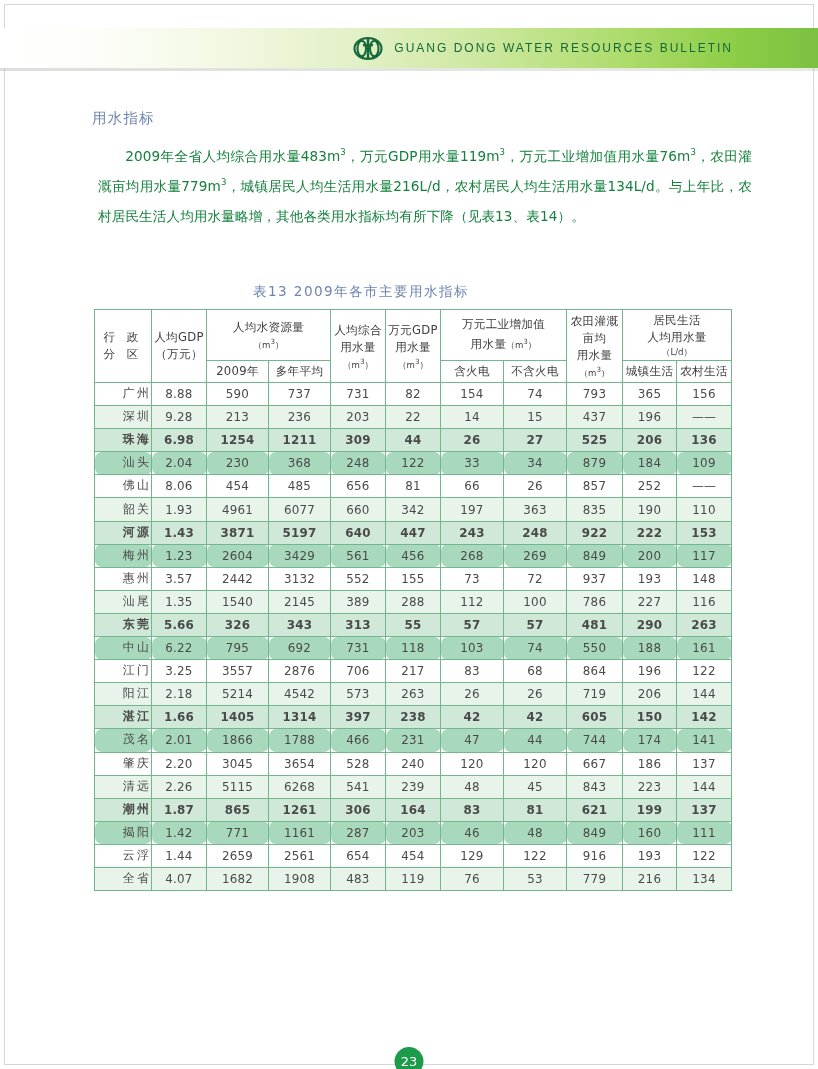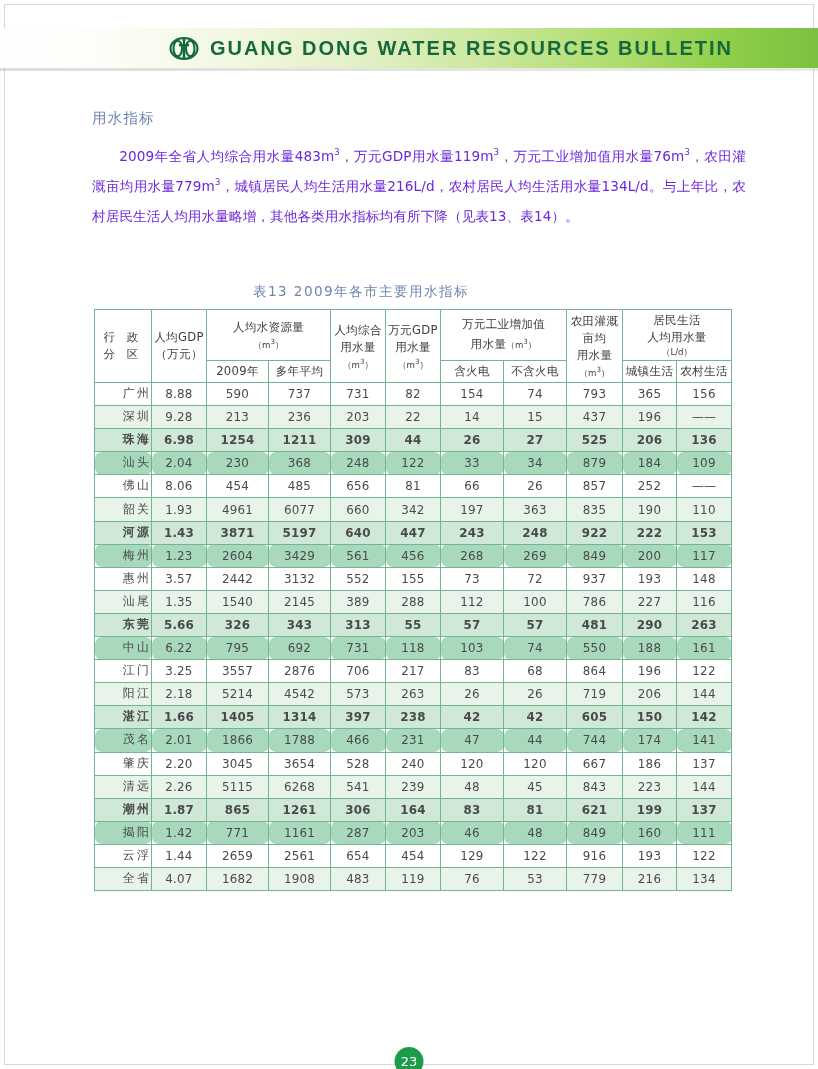--- a/index.html
+++ b/index.html
@@ -43,44 +43,44 @@
   }
   .header-shadow {
     position: absolute;
     left: 0; top: 68px;
     width: 818px; height: 3px;
     background: linear-gradient(to right, rgba(160,160,160,0.35), rgba(120,150,80,0.18));
   }
   .brand-wrap { display: flex; align-items: center; gap: 11px; }
   .brand-logo { width: 30px; height: 25px; display: block; }
   .brand-title {
-    font-size: 20px;
+    font-size: 12px;
     letter-spacing: 2.0px;
     color: #15683a;
-    font-weight: bold;
+    font-weight: normal;
     white-space: nowrap;
     font-family: "Liberation Sans", "DejaVu Sans", sans-serif;
   }
 
   .section-heading {
     position: absolute;
     left: 92px; top: 109px;
     font-size: 14.5px;
     color: #6f85b0;
     letter-spacing: 1.2px;
     font-family: "DejaVu Sans", "Liberation Sans", sans-serif;
   }
 
   .body-para {
     position: absolute;
-    left: 92px; top: 141px;
+    left: 98px; top: 141px;
     width: 654px;
     font-size: 13.6px;
     line-height: 30px;
-    color: #6d28d9;
+    color: #15803d;
     text-align: justify;
     text-indent: 2em;
     font-family: "DejaVu Sans", "Liberation Sans", sans-serif;
     letter-spacing: 0.1px;
   }
   .body-para sup { font-size: 8.5px; vertical-align: super; line-height: 0; }
 
   
   .table-caption {
     position: absolute;

